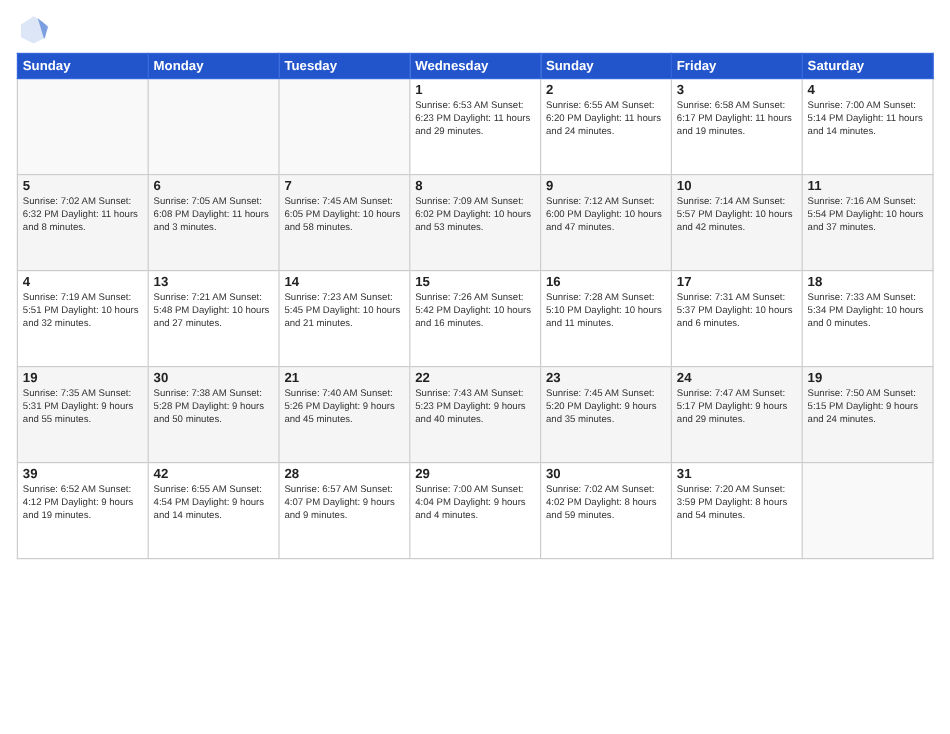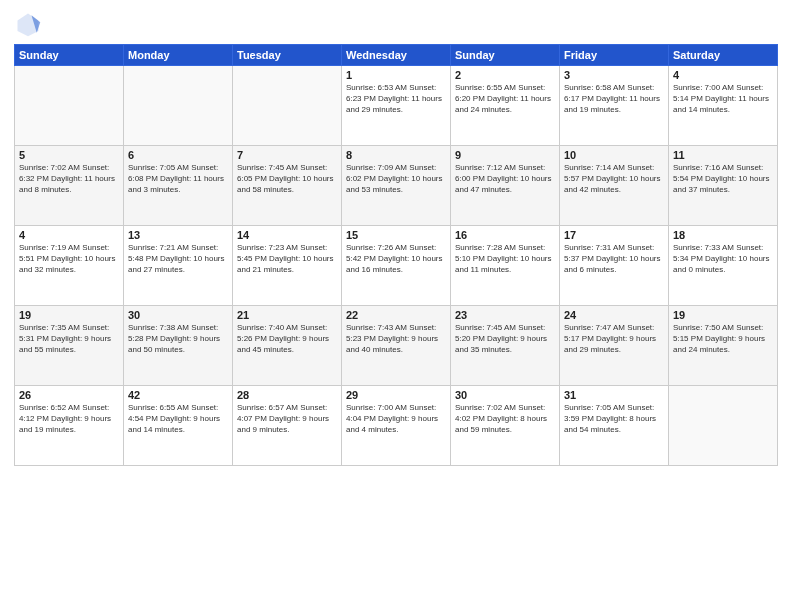--- a/index.html
+++ b/index.html
@@ -317,21 +317,21 @@
           <td>
             <span class="day-number">19</span>
             <div class="day-info">Sunrise: 7:50 AM
 Sunset: 5:15 PM
 Daylight: 9 hours
 and 24 minutes.</div>
           </td>
         </tr>
         <tr>
           <td>
-            <span class="day-number">26</span>
+            <span class="day-number">39</span>
             <div class="day-info">Sunrise: 6:52 AM
 Sunset: 4:12 PM
 Daylight: 9 hours
 and 19 minutes.</div>
           </td>
           <td>
             <span class="day-number">42</span>
             <div class="day-info">Sunrise: 6:55 AM
 Sunset: 4:54 PM
 Daylight: 9 hours
@@ -353,21 +353,21 @@
           </td>
           <td>
             <span class="day-number">30</span>
             <div class="day-info">Sunrise: 7:02 AM
 Sunset: 4:02 PM
 Daylight: 8 hours
 and 59 minutes.</div>
           </td>
           <td>
             <span class="day-number">31</span>
-            <div class="day-info">Sunrise: 7:05 AM
+            <div class="day-info">Sunrise: 7:20 AM
 Sunset: 3:59 PM
 Daylight: 8 hours
 and 54 minutes.</div>
           </td>
           <td class="empty"></td>
         </tr>
       </tbody>
   </table>
 </div>
 

